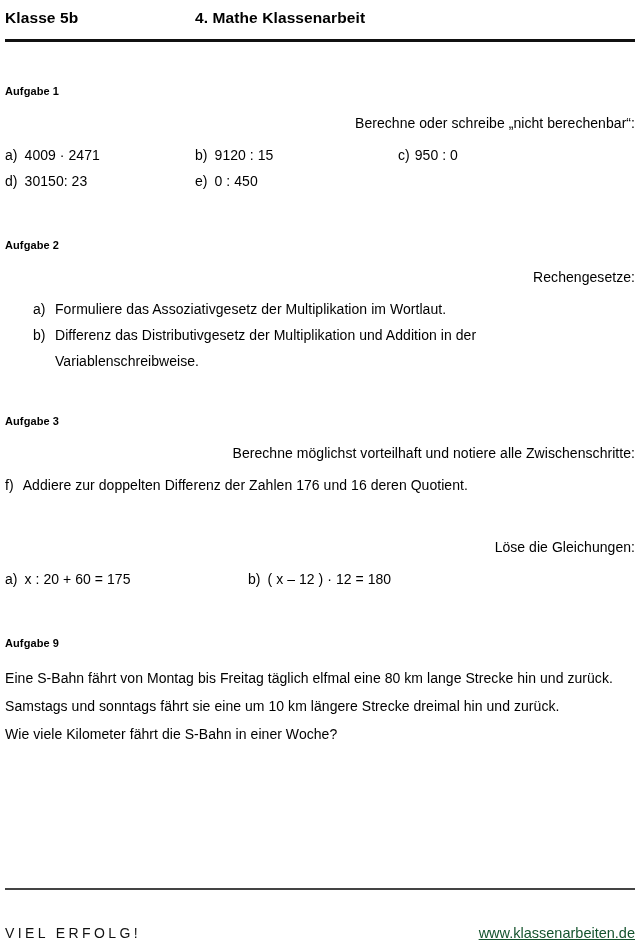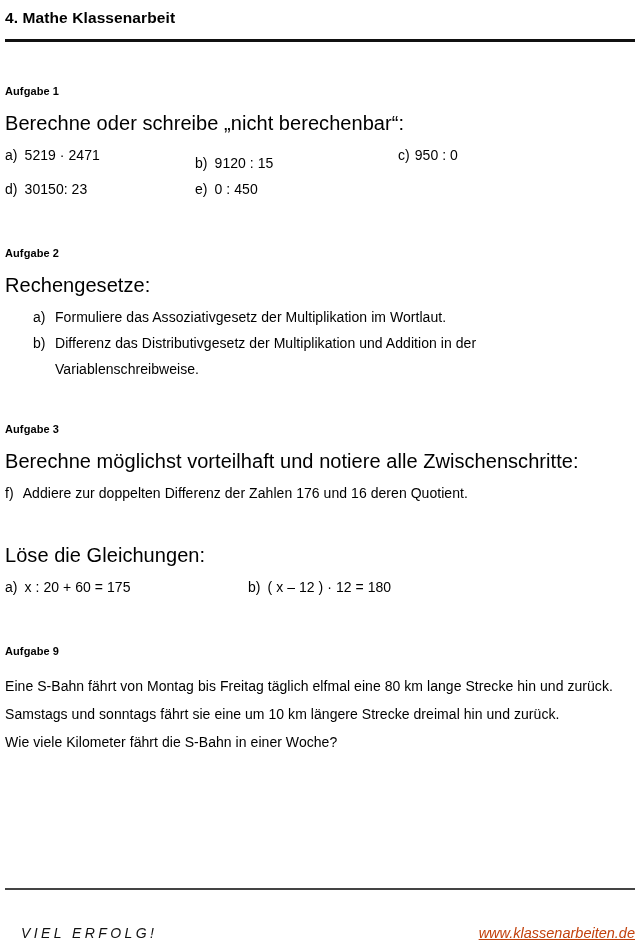--- a/index.html
+++ b/index.html
@@ -58,22 +58,23 @@
   }
   .task {
     margin: 0;
   }
   .task-title {
     font-size: 11px;
     font-weight: bold;
     letter-spacing: 0.1px;
   }
   .task-intro {
-    font-size: 20px;
-    letter-spacing: 0.05px;
+    font-size: 14px;
+    letter-spacing: 0.05px;
+    text-align: right;
   }
   .row {
     display: flex;
     font-size: 14px;
     letter-spacing: 0.05px;
     white-space: nowrap;
   }
   .row .cell { flex: 0 0 auto; }
 
   .lbl {
@@ -117,61 +118,61 @@
   .rule-bottom {
     position: absolute;
     left: 5px;
     right: 5px;
     top: 888px;
     height: 0;
     border-top: 2px solid #444444;
   }
   .footer {
     position: absolute;
-    left: 21px;
+    left: 5px;
     right: 5px;
     top: 925px;
     display: flex;
     align-items: baseline;
     justify-content: space-between;
-    font-style: italic;
   }
   .footer .erfolg {
     font-size: 14px;
     letter-spacing: 3.4px;
     color: #111111;
   }
   .footer .weblink {
     font-size: 14.5px;
     color: #1313ee;
     text-decoration: underline;
   }
 </style>
 </head>
 <body>
 
 <div class="page">
 
   <div class="header">
+    <div class="klasse">Klasse 5b</div>
     <div class="titel">4. Mathe Klassenarbeit</div>
   </div>
   <div class="rule-top"></div>
 
   <div class="body">
 
     <div class="task">
       <div class="task-title line">Aufgabe 1</div>
       <div class="sp-6"></div>
       <div class="task-intro line">Berechne oder schreibe „nicht berechenbar“:</div>
       <div class="sp-6"></div>
       <div class="row line">
         <div class="cell" style="flex:0 0 190px;">
-          <span class="lbl">a)</span><span>5219 · 2471</span>
-        </div>
-        <div class="cell" style="flex:0 0 203px;margin-top:8px;">
+          <span class="lbl">a)</span><span>4009 · 2471</span>
+        </div>
+        <div class="cell" style="flex:0 0 203px;">
           <span class="lbl">b)</span><span>9120 : 15</span>
         </div>
         <div class="cell">
           <span class="lbl" style="margin-right:5px;">c)</span><span>950 : 0</span>
         </div>
       </div>
       <div class="row line">
         <div class="cell" style="flex:0 0 190px;">
           <span class="lbl">d)</span><span>30150: 23</span>
         </div>
@@ -237,16 +238,16 @@
       <div class="sp-8"></div>
       <div class="para">Eine S-Bahn fährt von Montag bis Freitag täglich elfmal eine 80 km lange Strecke hin und zurück. Samstags und sonntags fährt sie eine um 10 km längere Strecke dreimal hin und zurück.</div>
       <div class="para">Wie viele Kilometer fährt die S-Bahn in einer Woche?</div>
     </div>
 
   </div>
 
   <div class="rule-bottom"></div>
   <div class="footer">
     <div class="erfolg">VIEL ERFOLG!</div>
-    <a class="weblink" href="#" style="color: #c2410c;">www.klassenarbeiten.de</a>
+    <a class="weblink" href="#" style="color: #14532d;">www.klassenarbeiten.de</a>
   </div>
 
 </div>
 
 </body></html>

